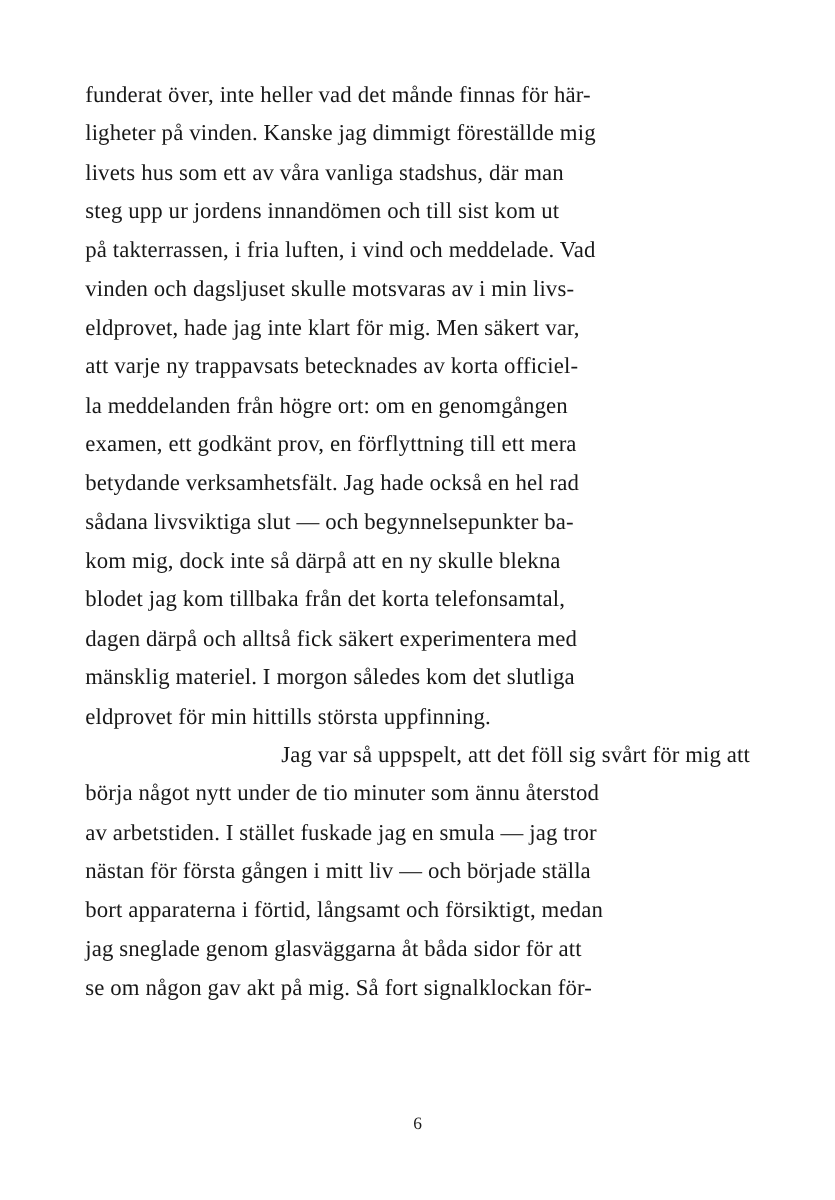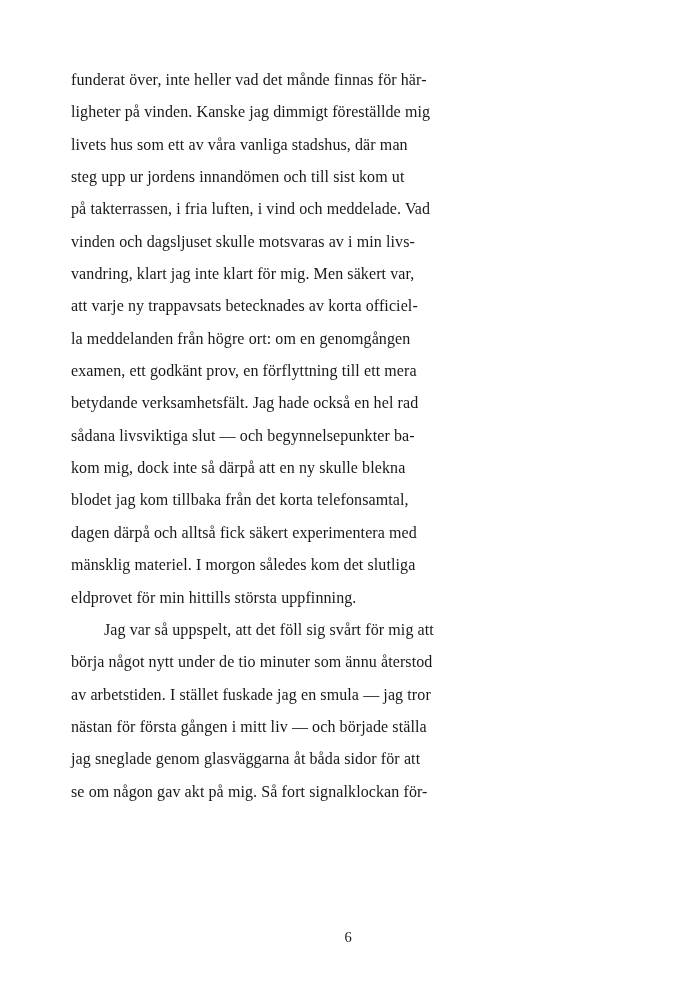--- a/index.html
+++ b/index.html
@@ -21,29 +21,30 @@
     background: #ffffff;
   }
   .text-block {
     position: absolute;
     left: 71px;
     top: 64px;
     width: 554px;
   }
   .line {
     display: block;
-    font-size: 16px;
+    font-size: 19px;
     line-height: 32.35px;
     letter-spacing: 0.1px;
     white-space: pre;
     color: #181818;
   }
   .line.indented {
     text-indent: 0;
     padding-left: 33px;
+    text-align: right;
   }
   .folio {
     position: absolute;
     left: 0;
     top: 928px;
     width: 696px;
     text-align: center;
     font-size: 14.5px;
     line-height: 18px;
     color: #1a1a1a;
@@ -54,34 +55,35 @@
 
 <div class="page">
 
   <div class="text-block" id="text-block">
       <span class="line">funderat över, inte heller vad det månde finnas för här-</span>
       <span class="line">ligheter på vinden. Kanske jag dimmigt föreställde mig</span>
       <span class="line">livets hus som ett av våra vanliga stadshus, där man</span>
       <span class="line">steg upp ur jordens innandömen och till sist kom ut</span>
       <span class="line">på takterrassen, i fria luften, i vind och meddelade. Vad</span>
       <span class="line">vinden och dagsljuset skulle motsvaras av i min livs-</span>
-      <span class="line">vandring, klart jag inte klart för mig. Men säkert var,</span>
+      <span class="line">eldprovet, hade jag inte klart för mig. Men säkert var,</span>
       <span class="line">att varje ny trappavsats betecknades av korta officiel-</span>
       <span class="line">la meddelanden från högre ort: om en genomgången</span>
       <span class="line">examen, ett godkänt prov, en förflyttning till ett mera</span>
       <span class="line">betydande verksamhetsfält. Jag hade också en hel rad</span>
       <span class="line">sådana livsviktiga slut — och begynnelsepunkter ba-</span>
       <span class="line">kom mig, dock inte så därpå att en ny skulle blekna</span>
       <span class="line">blodet jag kom tillbaka från det korta telefonsamtal,</span>
       <span class="line">dagen därpå och alltså fick säkert experimentera med</span>
       <span class="line">mänsklig materiel. I morgon således kom det slutliga</span>
       <span class="line">eldprovet för min hittills största uppfinning.</span>
       <span class="line indented">Jag var så uppspelt, att det föll sig svårt för mig att</span>
       <span class="line">börja något nytt under de tio minuter som ännu återstod</span>
       <span class="line">av arbetstiden. I stället fuskade jag en smula — jag tror</span>
       <span class="line">nästan för första gången i mitt liv — och började ställa</span>
+      <span class="line">bort apparaterna i förtid, långsamt och försiktigt, medan</span>
       <span class="line">jag sneglade genom glasväggarna åt båda sidor för att</span>
       <span class="line">se om någon gav akt på mig. Så fort signalklockan för-</span>
     </div>
 
   <div class="folio">6</div>
 
 </div>
 
 </body></html>

